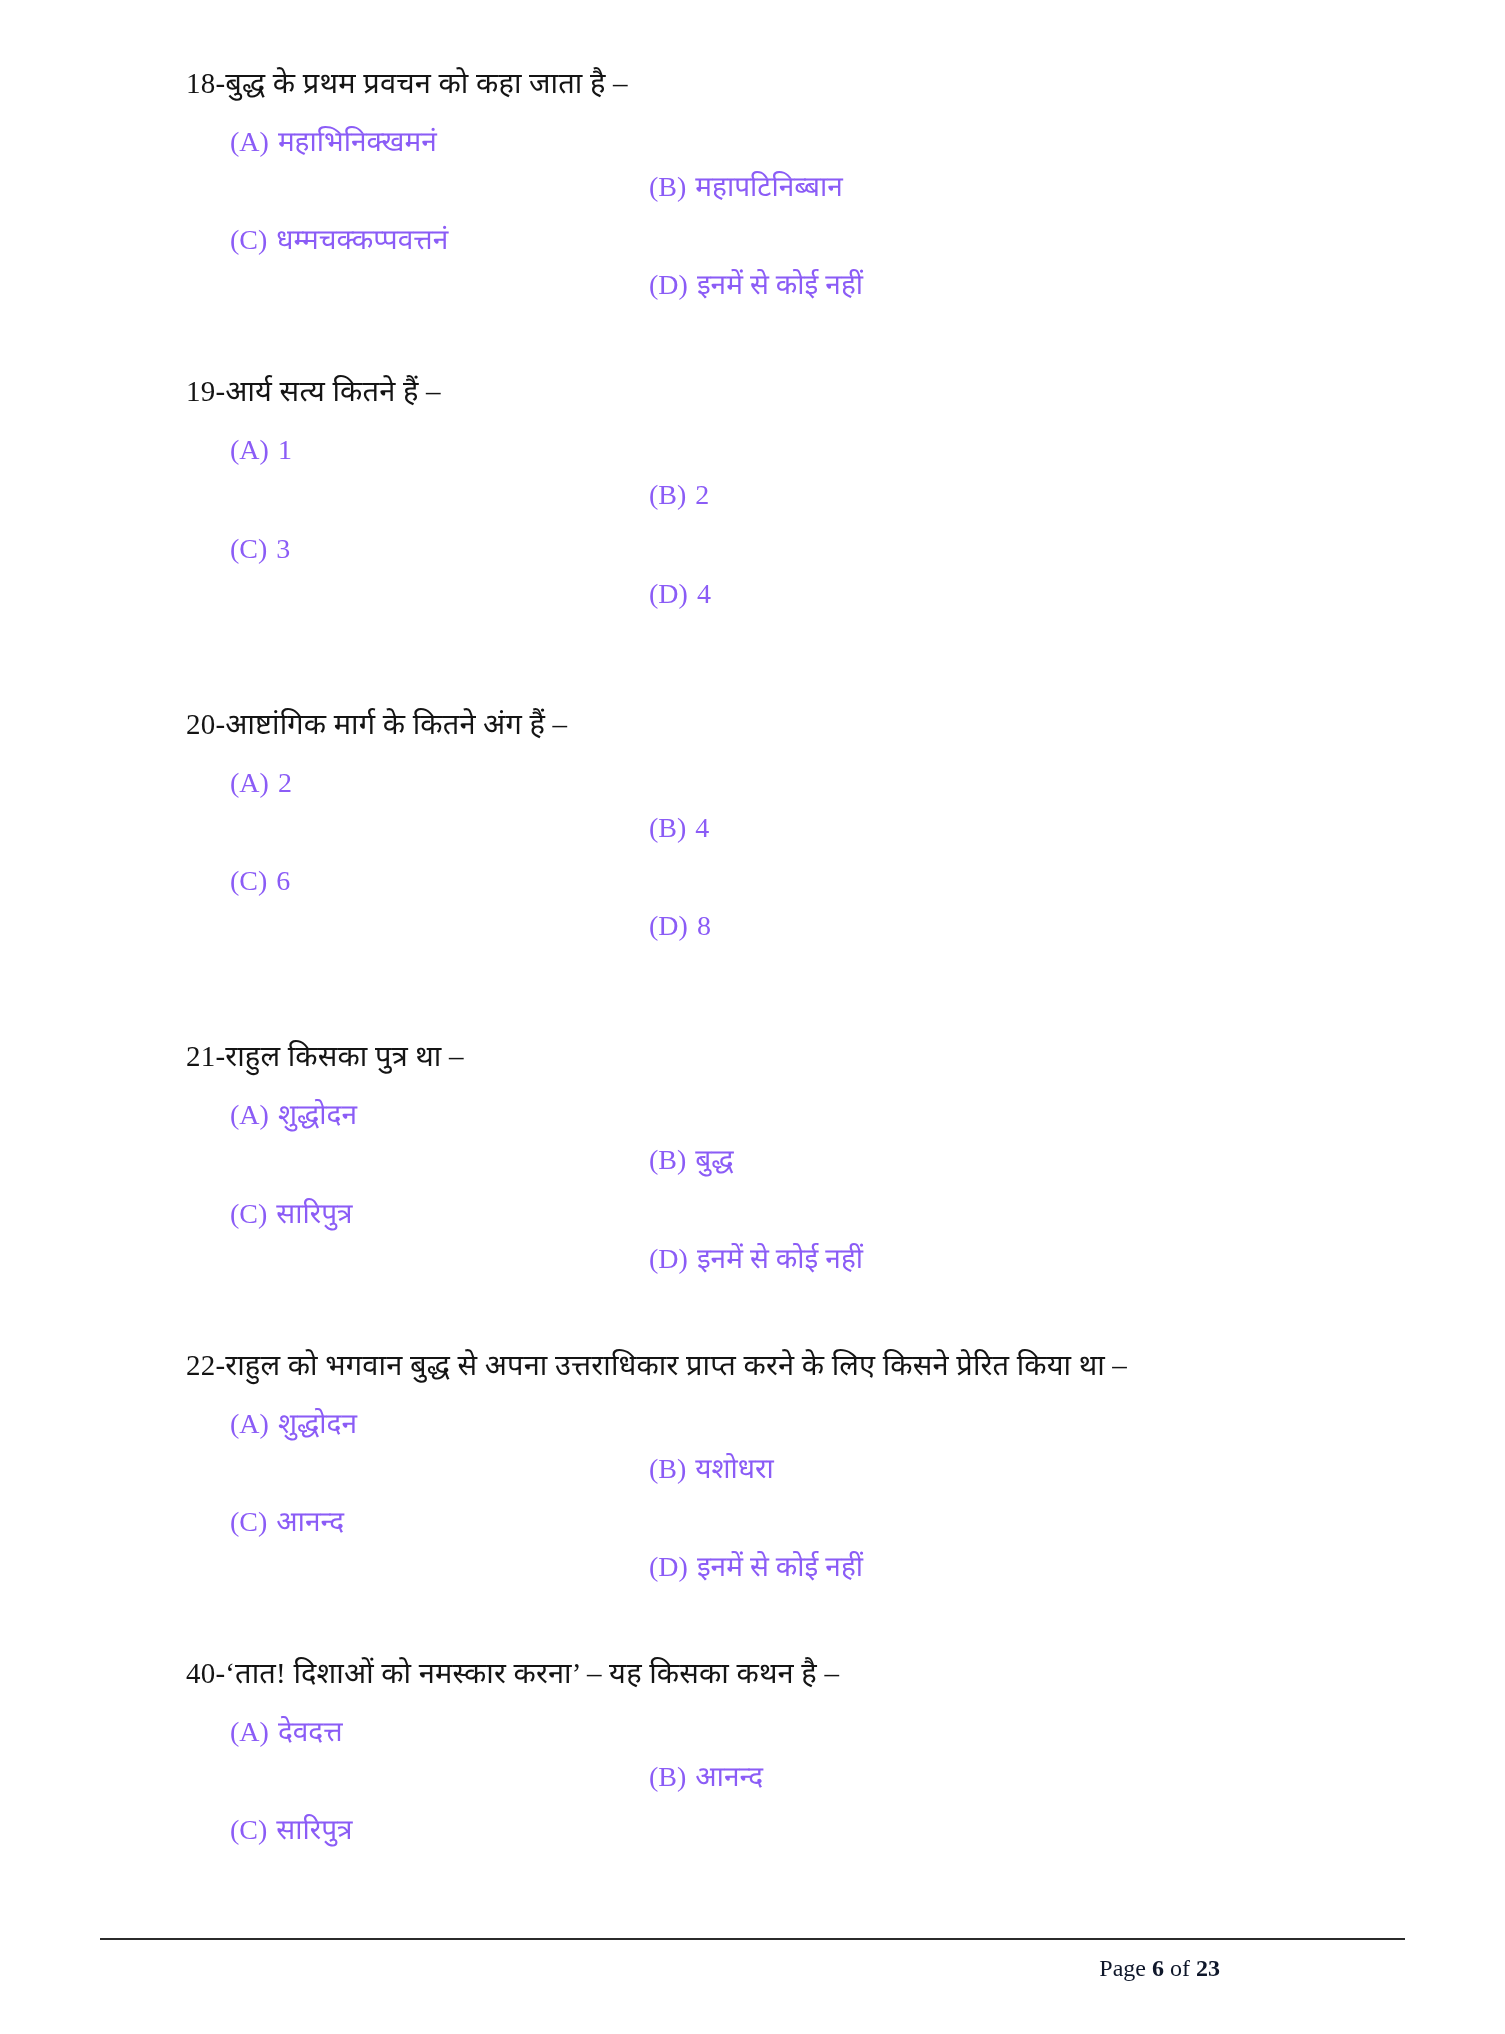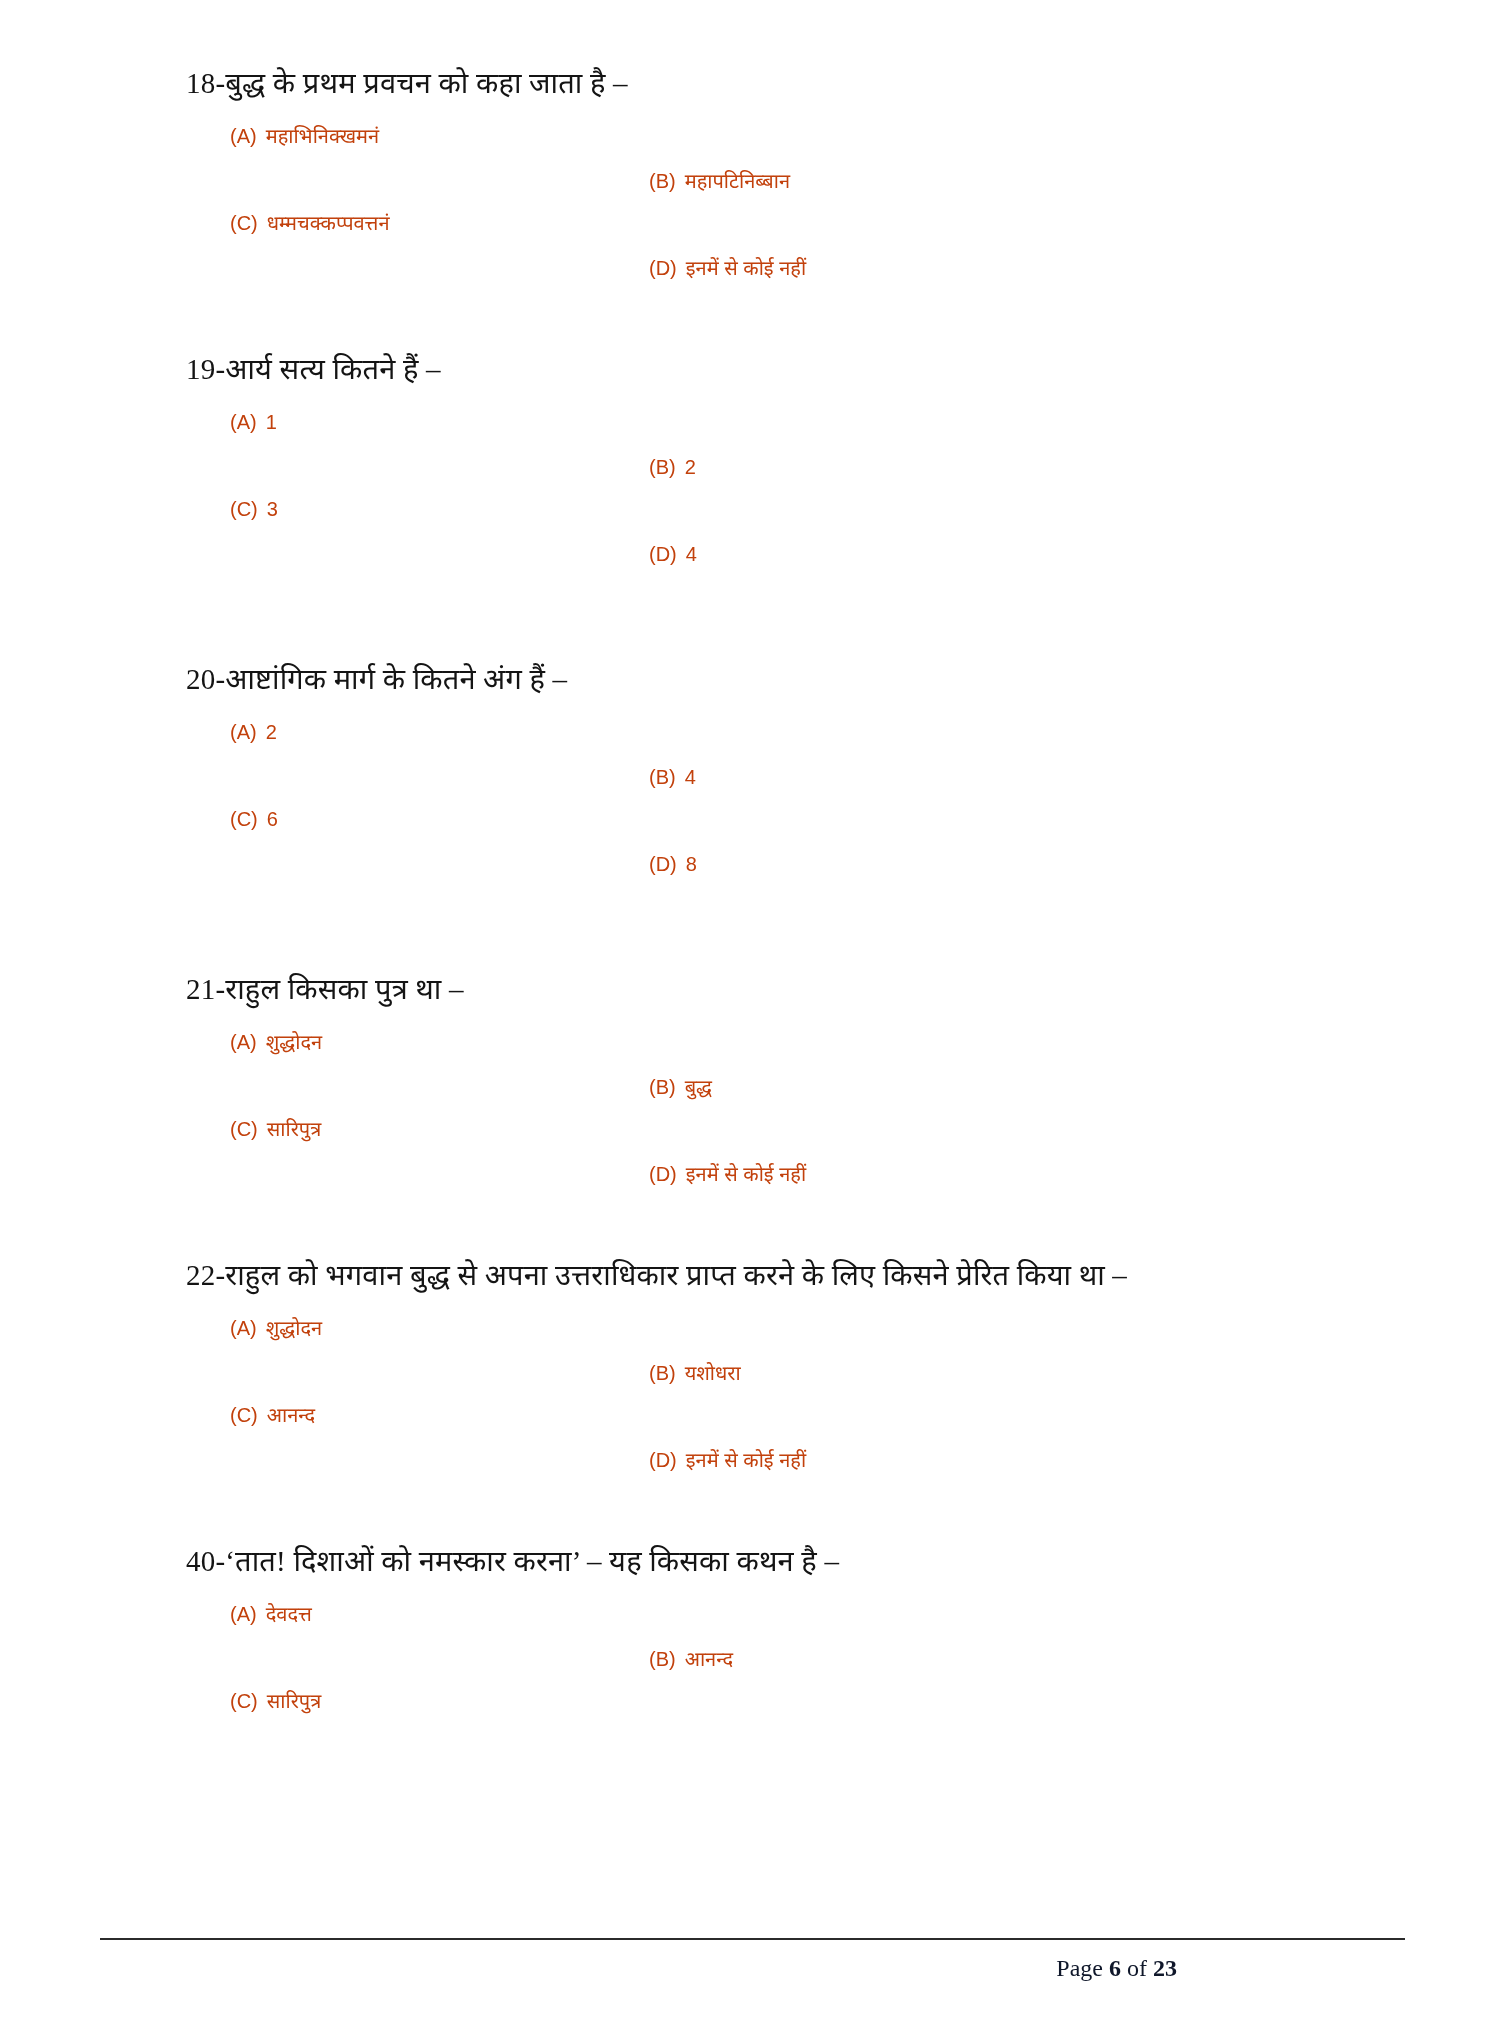--- a/index.html
+++ b/index.html
@@ -18,20 +18,21 @@
     background: #ffffff;
     box-sizing: border-box;
     overflow: hidden;
   }
   .sheet {
     position: absolute;
     left: 0;
     top: 0;
     width: 1277px;
     height: 2034px;
+    padding-left: 43px;
   }
   .content {
     position: absolute;
     left: 186px;
     top: 62px;
     width: 1180px;
   }
   .qblock {
     margin-bottom: 0px;
   }
@@ -49,24 +50,24 @@
   .options {
     margin-top: 18px;
   }
   .optrow {
     display: flex;
     flex-direction: row;
     align-items: flex-start;
     margin-bottom: 14px;
   }
   .opt {
-    font-family: Liberation Sans, sans-serif;
-    font-size: 20px;
+    font-family: Liberation Serif, serif;
+    font-size: 28px;
     line-height: 1.4;
-    color: #c2410c;
+    color: #8b5cf6;
     white-space: nowrap;
   }
   .opt-a { width: 455px; padding-left: 44px; box-sizing: border-box; }
   .opt-b { width: 520px; padding-left: 8px; box-sizing: border-box; margin-top: 45px; }
   .opt-label {
     display: inline-block;
     margin-right: 9px;
   }
   .gap-md { height: 52px; }
   .gap-lg { height: 76px; }

